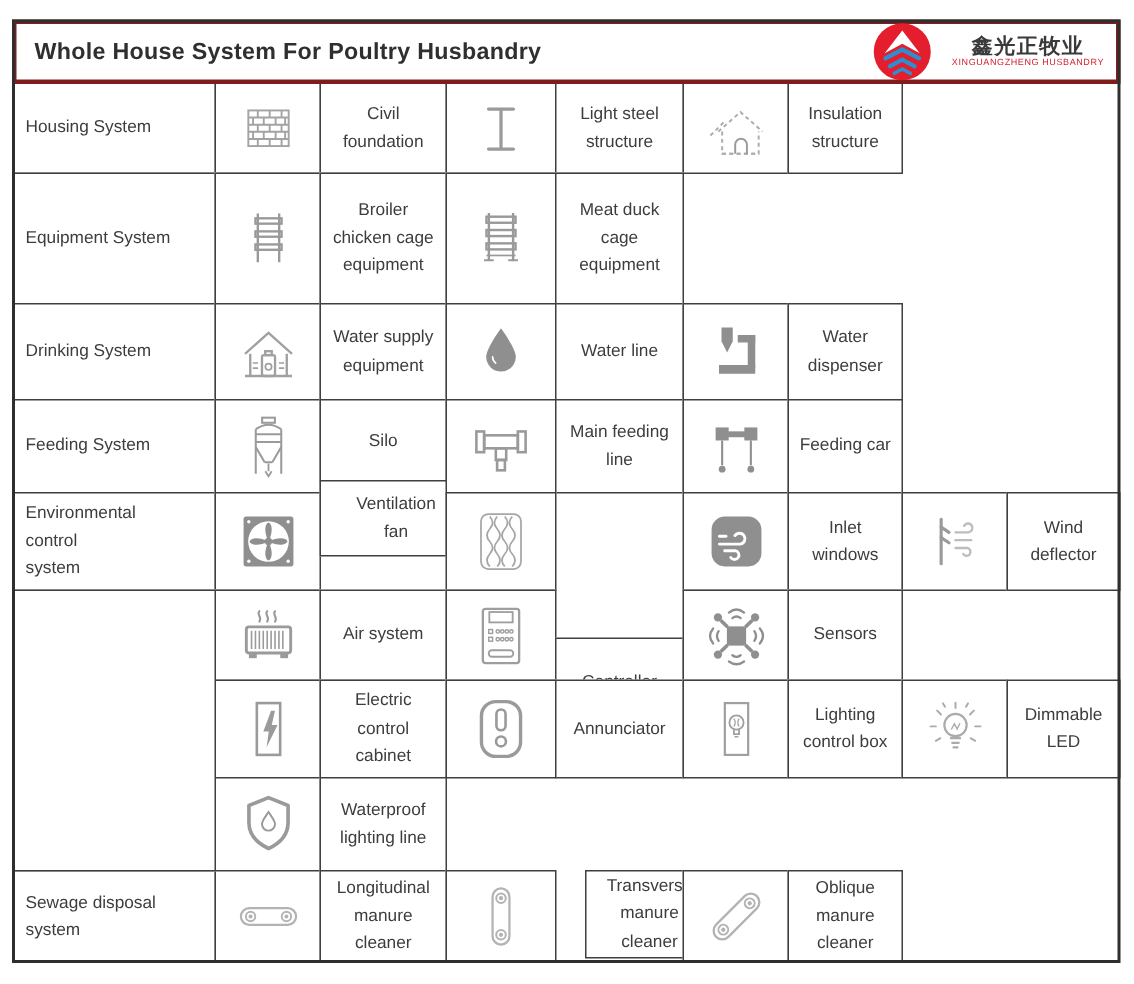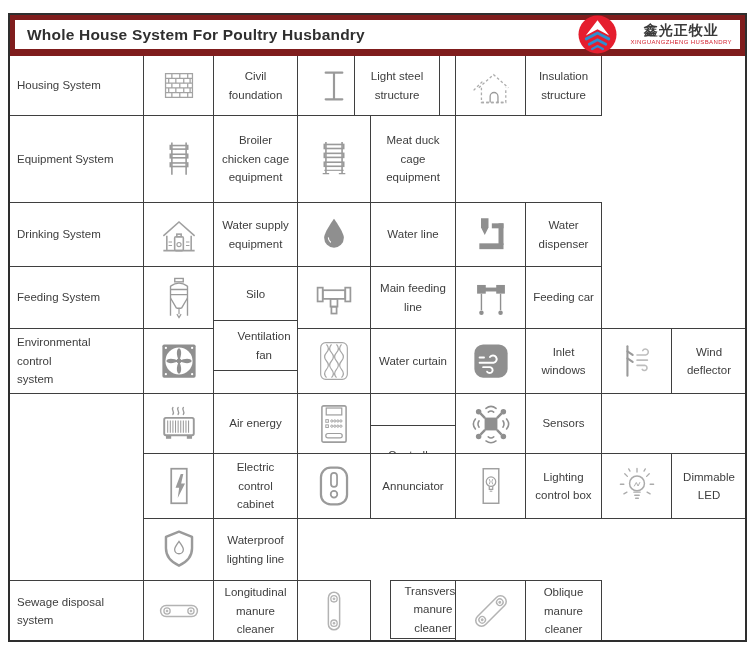--- a/index.html
+++ b/index.html
@@ -7,21 +7,21 @@
          font-family:"Liberation Sans",sans-serif;overflow:hidden;}
   .cell{position:absolute;box-sizing:border-box;border:1px solid #3f3f3f;background:#fff;
         display:flex;align-items:center;justify-content:center;}
   .sys{justify-content:flex-start;padding:4px 8px;font-size:11.5px;color:#3d3d3d;
        line-height:1.6;white-space:pre-line;text-align:left;}
   .lbl{font-size:11.5px;color:#3d3d3d;text-align:center;line-height:1.6;padding:2px 7px;}
   .ic span{display:flex;align-items:center;justify-content:center;}
   #frame{position:absolute;left:8px;top:13px;width:739px;height:629px;box-sizing:border-box;
          border:2px solid #2e2e2e;pointer-events:none;z-index:6;}
   .header{position:absolute;left:8px;top:13px;width:739px;height:43px;box-sizing:border-box;
-          border:7px solid #7f1d1d;display:flex;align-items:center;justify-content:space-between;
+          border:3px solid #7f1d1d;display:flex;align-items:center;justify-content:space-between;
           background:#fff;z-index:2;}
   .title{font-size:15.5px;font-weight:700;color:#2f2f2f;padding-left:12px;letter-spacing:.2px;}
   .logo{display:flex;align-items:center;gap:14px;margin-right:8px;}
   .logo-mark{width:39px;height:39px;display:flex;}
   .logo-text{display:flex;flex-direction:column;align-items:center;line-height:1.1;}
   .logo-text .cn{font-size:14px;font-weight:700;color:#3a3a3a;letter-spacing:1px;}
   .logo-text .en{font-size:6px;color:#d32230;letter-spacing:.4px;margin-top:1px;white-space:nowrap;}
 </style>
 </head>
 <body>
@@ -61,21 +61,21 @@
     <div class="cell lbl" style="left: 213px; top: 55px; width: 85px; height: 61px; justify-content: flex-end;">
       <div>Civil foundation</div>
     </div>
     <div class="cell ic" style="left: 297px; top: 55px; width: 74px; height: 61px;">
       <span>
         <svg width="40" height="42" viewBox="0 0 48 48" fill="none" stroke="#9a9a9a" stroke-width="2.6" stroke-linecap="round">
           <path d="M14 8H34M14 40H34M24 8V40"></path>
         </svg>
       </span>
     </div>
-    <div class="cell lbl" style="left: 354px; top: 55px; width: 86px; height: 61px;">
+    <div class="cell lbl" style="left: 370px; top: 55px; width: 86px; height: 61px;">
       <div>Light steel structure</div>
     </div>
     <div class="cell ic" style="left: 455px; top: 55px; width: 71px; height: 61px;">
       <span>
         <svg width="44" height="40" viewBox="0 0 48 46" fill="none" stroke="#acacac" stroke-width="1.5">
           <g stroke-dasharray="3 2.6">
             <path d="M10 25L27 10L44 25"></path>
             <path d="M4 28L15 17"></path>
             <path d="M13 25V42H41V25"></path>
             <path d="M13 42H41"></path>
@@ -237,23 +237,20 @@
       <span>
         <svg width="40" height="44" viewBox="0 0 48 52" fill="none" stroke="#a6a6a6" stroke-width="1.4">
           <rect x="8" y="4" width="32" height="44" rx="6"></rect>
           <path d="M15 6q4.5 5 0 10t0 10t0 10t0 10"></path>
           <path d="M21 6q-4.5 5 0 10t0 10t0 10t0 10"></path>
           <path d="M27 6q4.5 5 0 10t0 10t0 10t0 10"></path>
           <path d="M33 6q-4.5 5 0 10t0 10t0 10t0 10"></path>
         </svg>
       </span>
     </div>
-    <div class="cell lbl" style="left: 370px; top: 328px; width: 86px; height: 66px;">
-      <div>Water curtain</div>
-    </div>
     <div class="cell ic" style="left: 455px; top: 328px; width: 71px; height: 66px;">
       <span>
         <svg width="42" height="42" viewBox="0 0 48 48">
           <rect x="5" y="5" width="38" height="38" rx="10" fill="#8f8f8f"></rect>
           <g fill="none" stroke="#ffffff" stroke-width="2.2" stroke-linecap="round">
             <path d="M11 26h16a4.2 4.2 0 1 0-4.2-6.5"></path>
             <path d="M15 31h8a3.4 3.4 0 1 1-3.4 5.2"></path>
             <path d="M11 20h5"></path>
           </g>
         </svg>
@@ -289,21 +286,21 @@
           <rect x="7" y="16" width="34" height="20" rx="2" stroke="#9a9a9a" stroke-width="2.2"></rect>
           <path d="M11 19v14M14 19v14M17 19v14M20 19v14M23 19v14M26 19v14M29 19v14M32 19v14M35 19v14" stroke="#9a9a9a" stroke-width="1.2"></path>
           <g fill="#9a9a9a">
             <rect x="9" y="36" width="6" height="4"></rect>
             <rect x="33" y="36" width="6" height="4"></rect>
           </g>
         </svg>
       </span>
     </div>
     <div class="cell lbl" style="left: 213px; top: 393px; width: 85px; height: 61px;">
-      <div>Air energy</div>
+      <div>Air system</div>
     </div>
     <div class="cell ic" style="left: 297px; top: 393px; width: 74px; height: 61px;">
       <span>
         <svg width="38" height="44" viewBox="0 0 44 50" fill="none" stroke="#9e9e9e">
           <rect x="8" y="4" width="28" height="42" rx="2" stroke-width="1.8"></rect>
           <rect x="13" y="6.5" width="18" height="8" stroke-width="1.4"></rect>
           <g stroke-width="1.1">
             <rect x="12.5" y="20" width="3" height="3"></rect>
             <circle cx="19.5" cy="21.5" r="1.3"></circle>
             <circle cx="23" cy="21.5" r="1.3"></circle>

